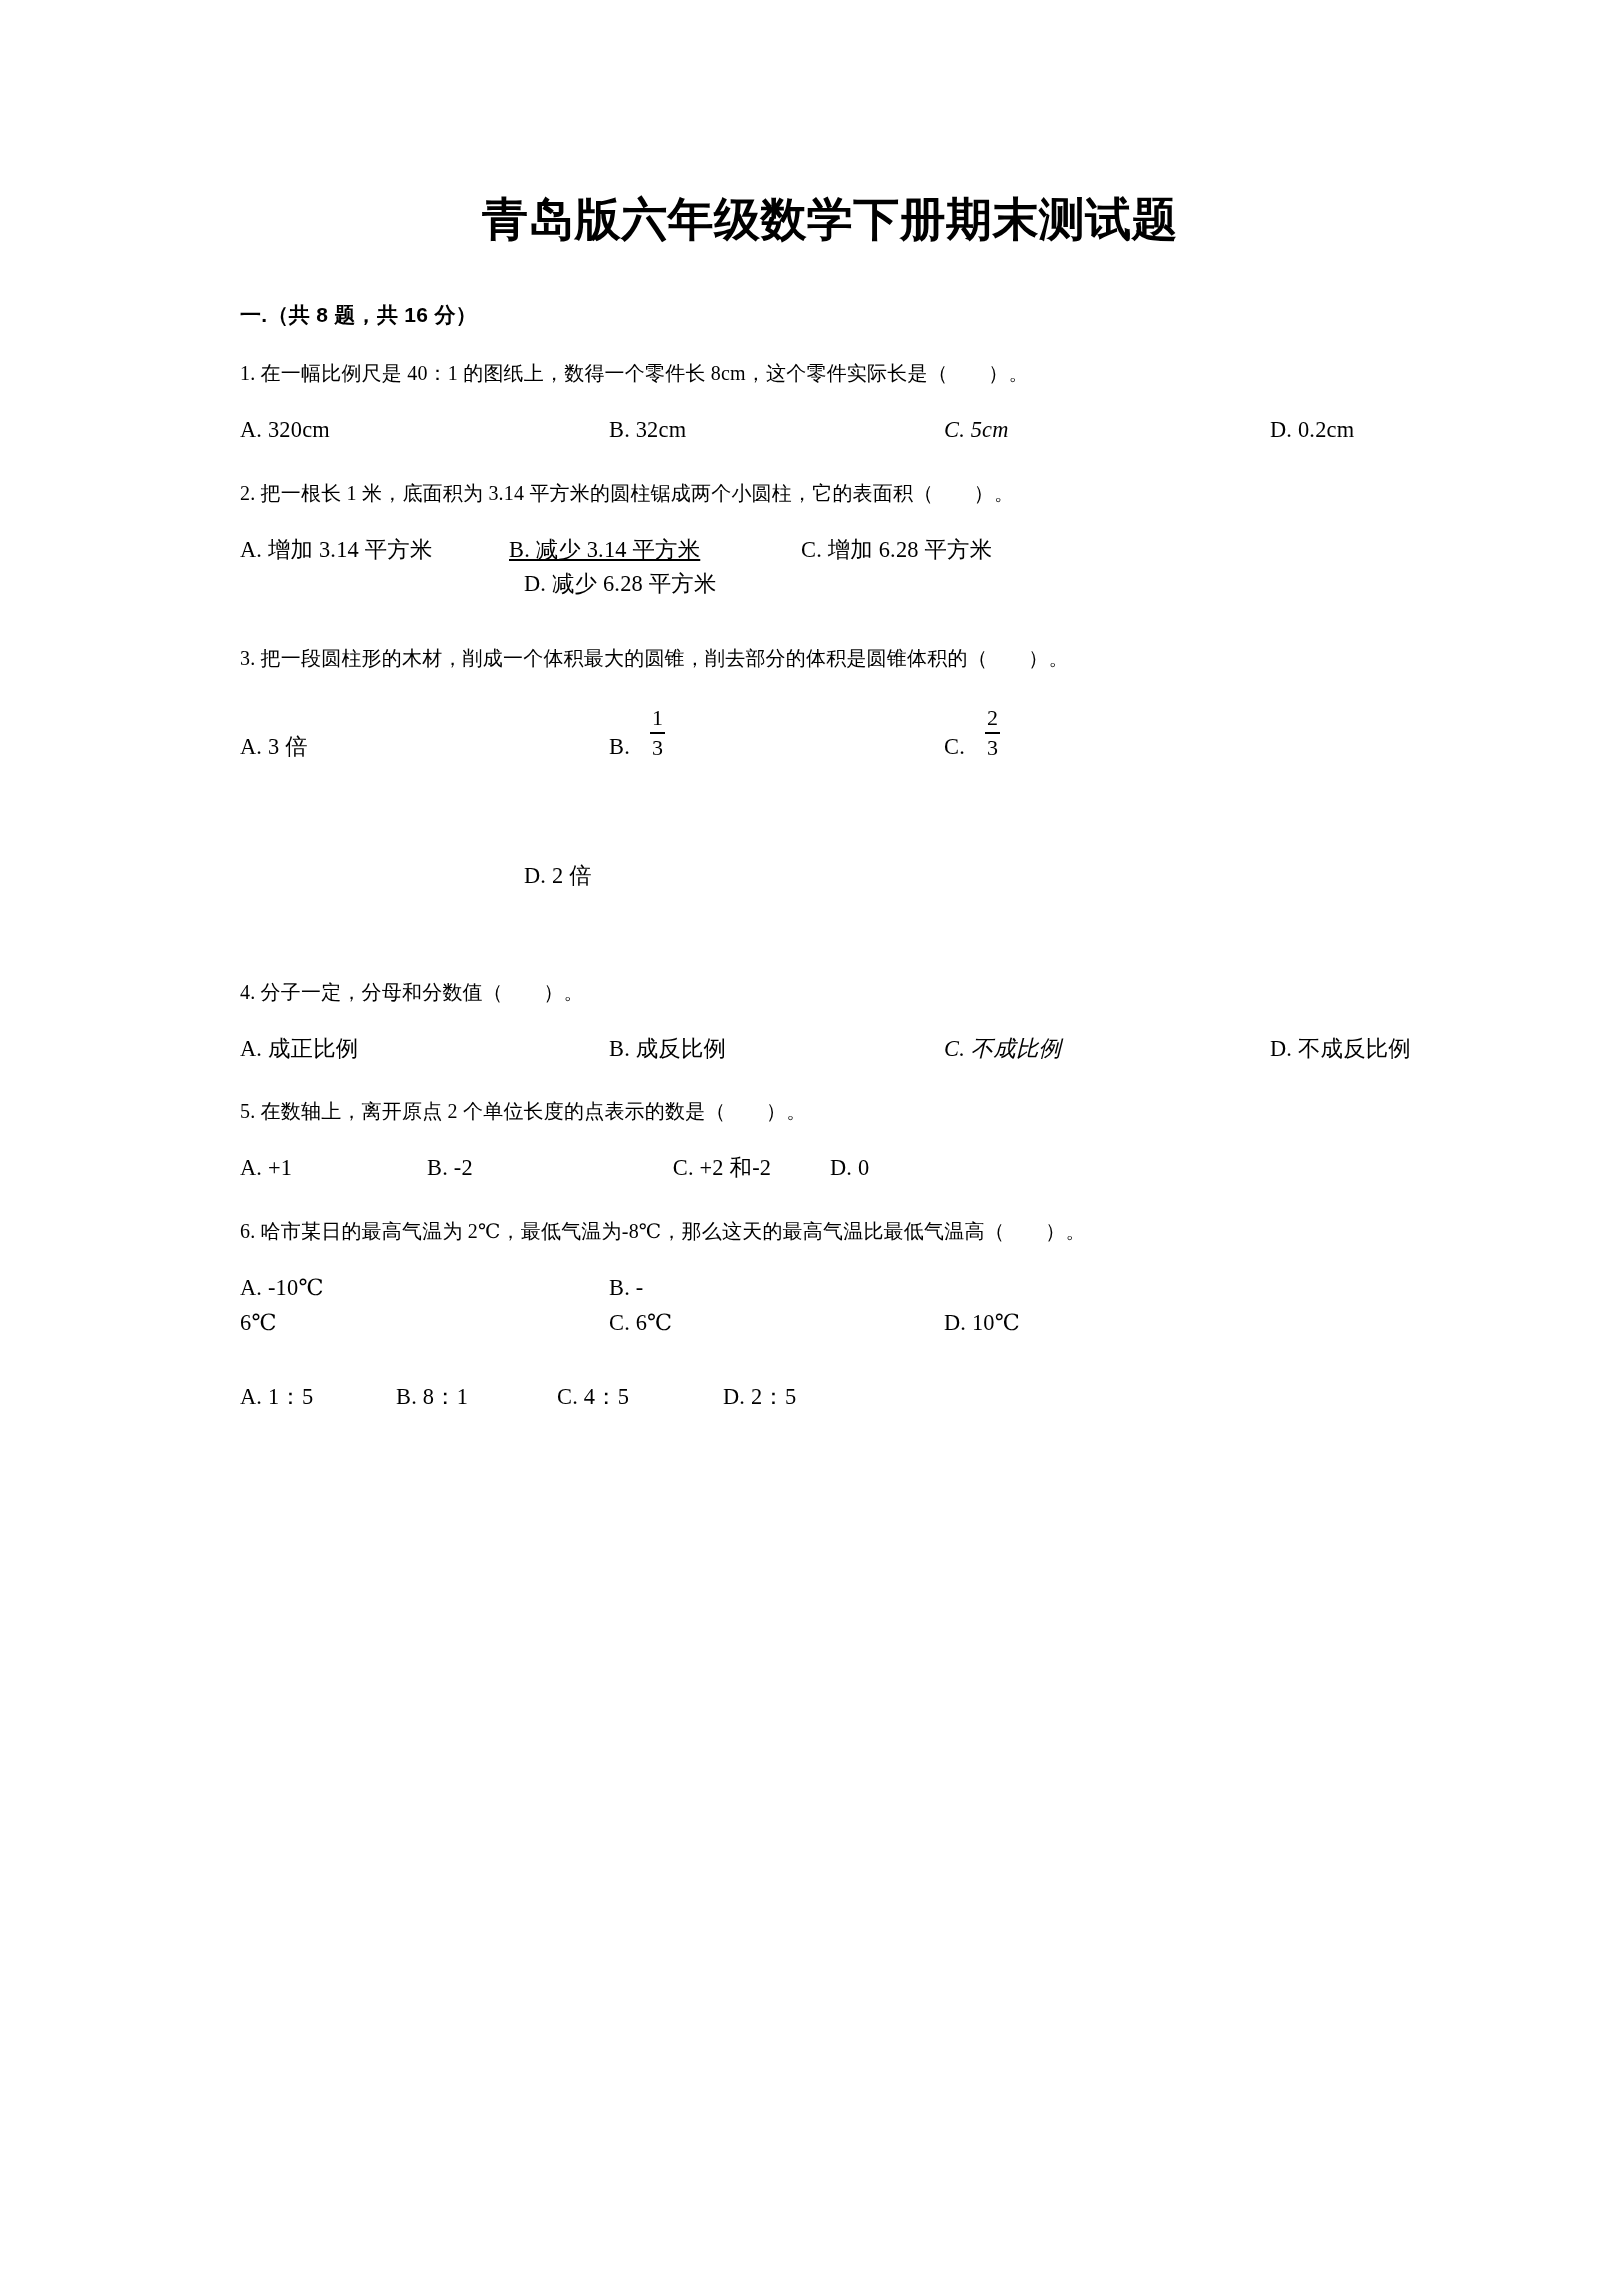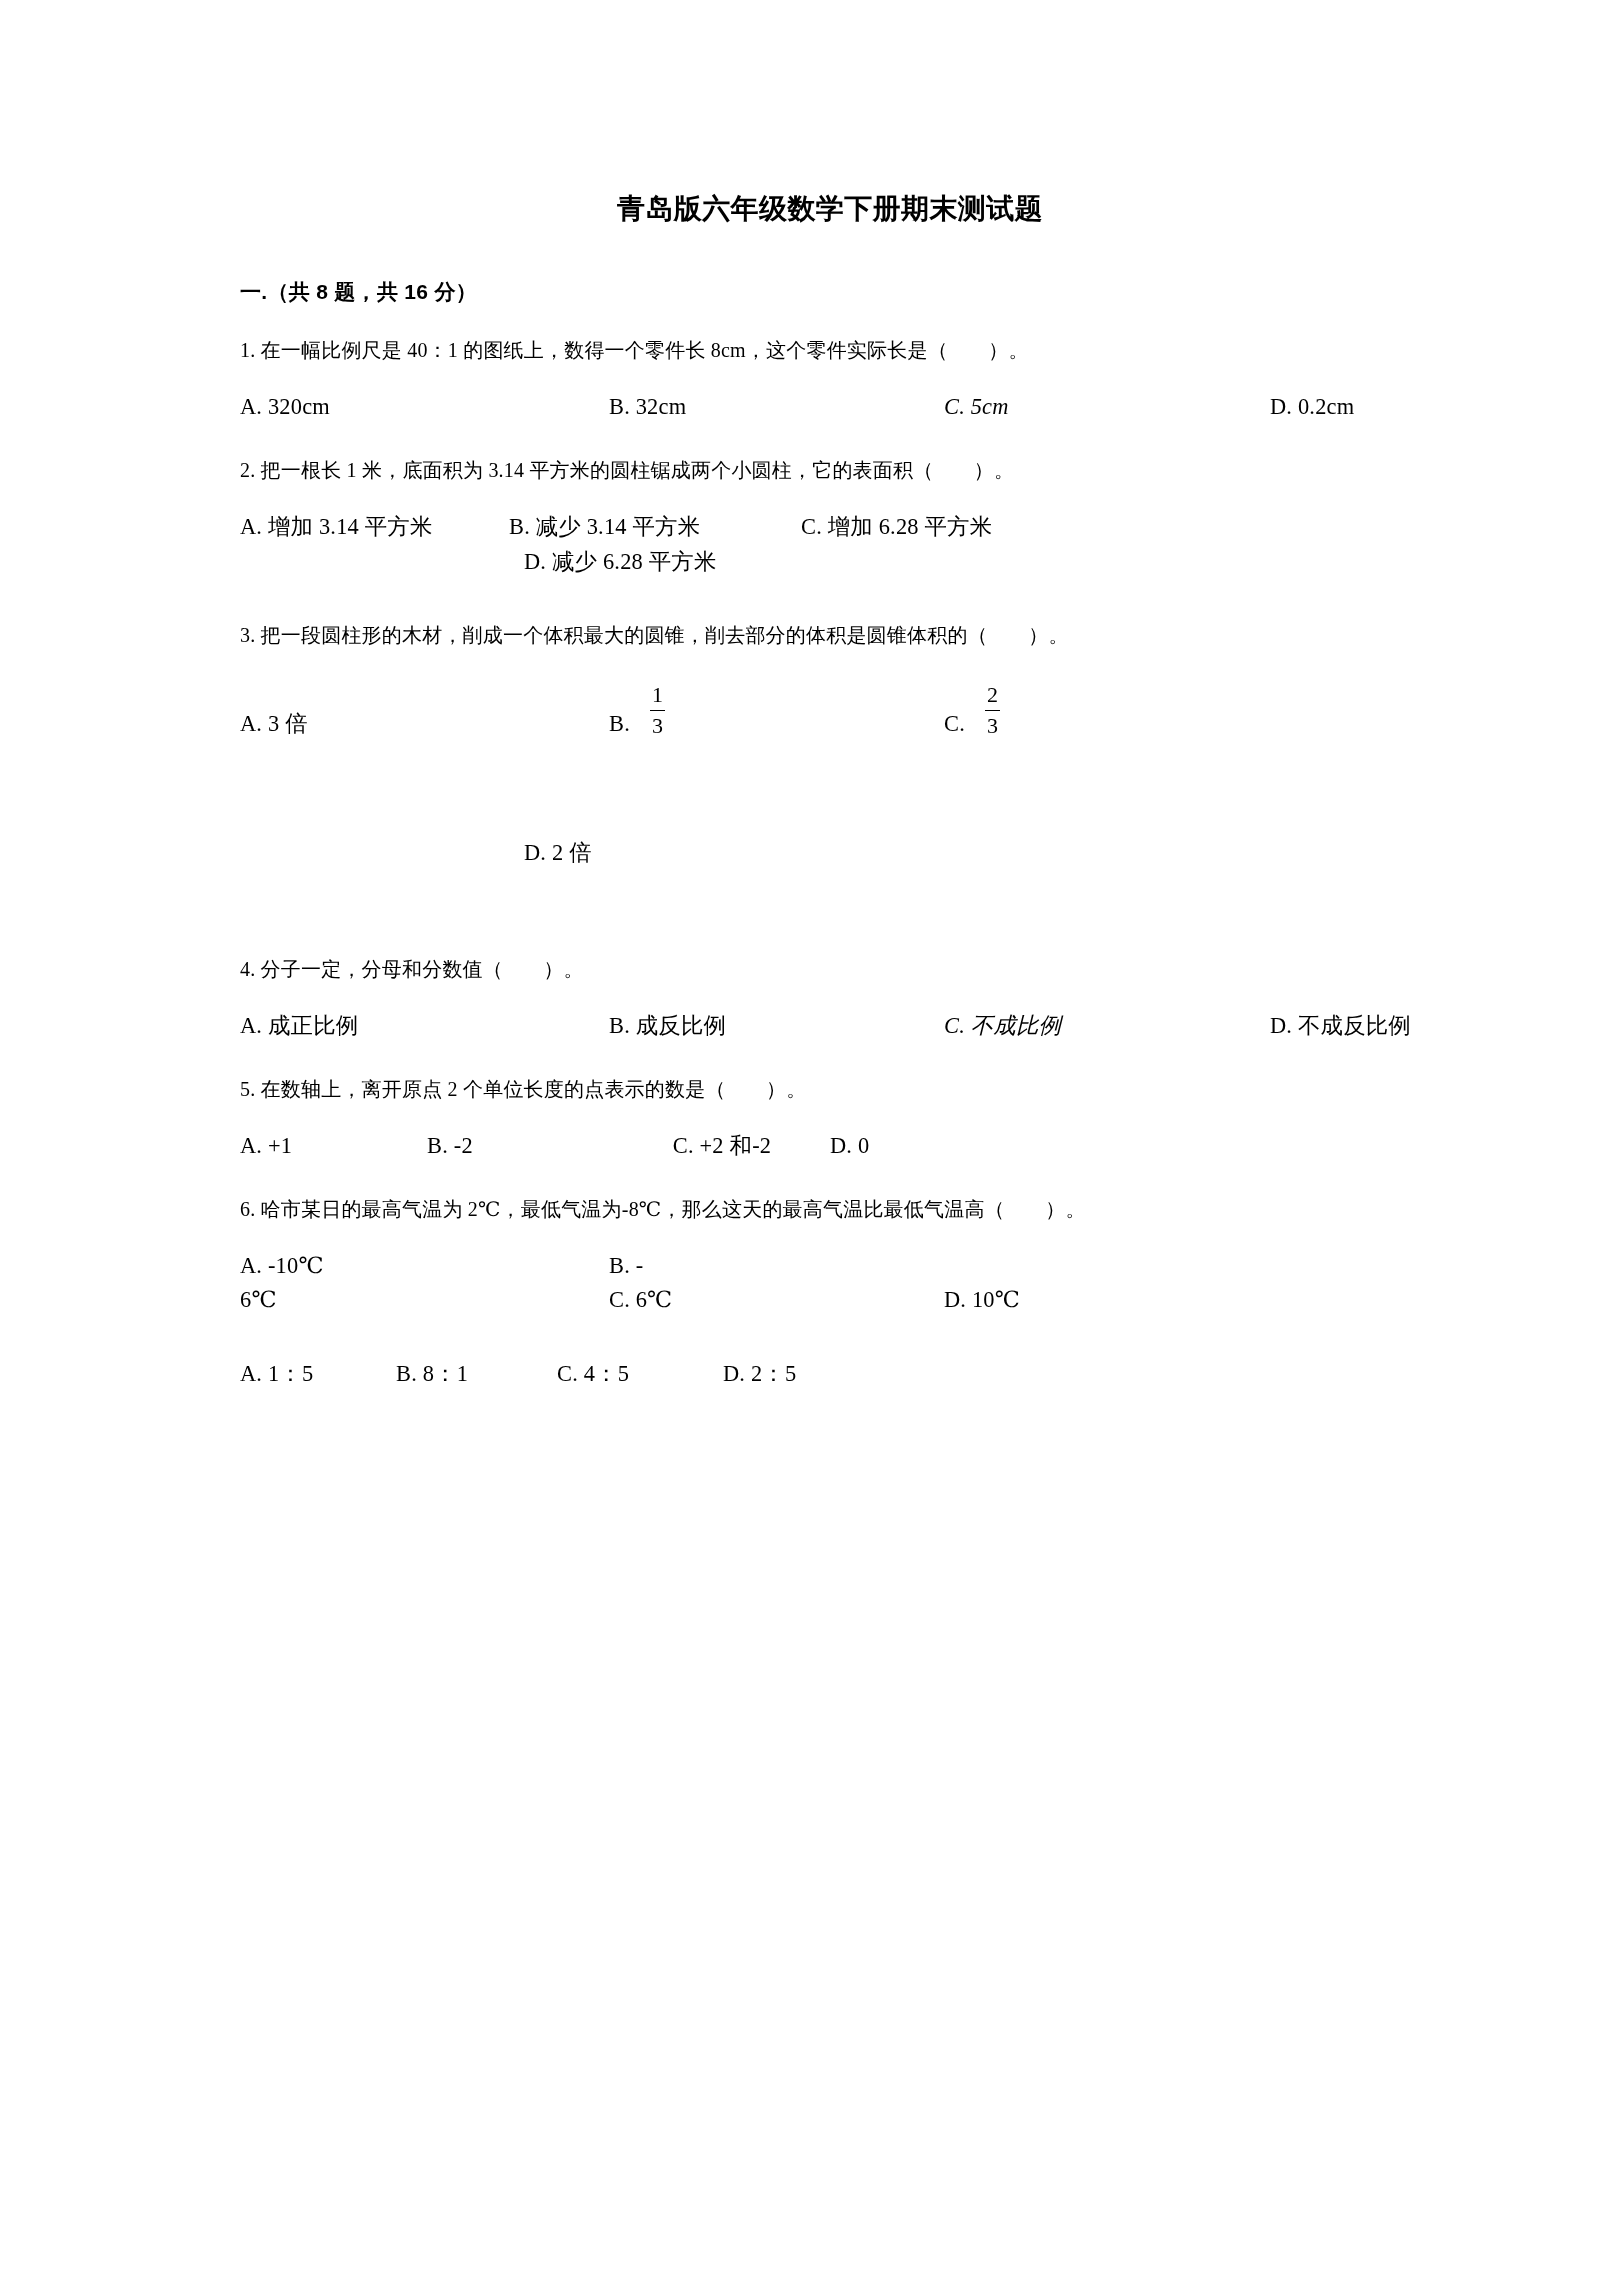--- a/index.html
+++ b/index.html
@@ -22,21 +22,21 @@
     position: absolute;
     left: 240px;
     top: 0;
     width: 1180px;
   }
 
   
   .doc-title {
     font-family: "Liberation Sans", "DejaVu Sans", sans-serif;
     font-weight: bold;
-    font-size: 28px;
+    font-size: 46px;
     line-height: 1.25;
     text-align: center;
     letter-spacing: 0.4px;
     margin-top: 191px;
     white-space: nowrap;
   }
 
   
   .section-header {
     font-family: "Liberation Sans", "DejaVu Sans", sans-serif;
@@ -76,21 +76,21 @@
     display: inline-block;
     vertical-align: top;
     white-space: nowrap;
   }
   
   .w-col-a { width: 369px; }
   .w-col-b { width: 335px; }
   .w-col-c { width: 326px; font-style: italic; }
 
   .w2-a { width: 269px; }
-  .w2-b { width: 292px; }
+  .w2-b { width: 292px; text-decoration: underline; }
 
   .w3-a { width: 369px; }
   .w3-b { width: 335px; }
 
   .w5-a { width: 187px; }
   .w5-b { width: 187px; }
   .w5-c { width: 216px; text-align: center; }
 
   .w6-a { width: 369px; }
 

